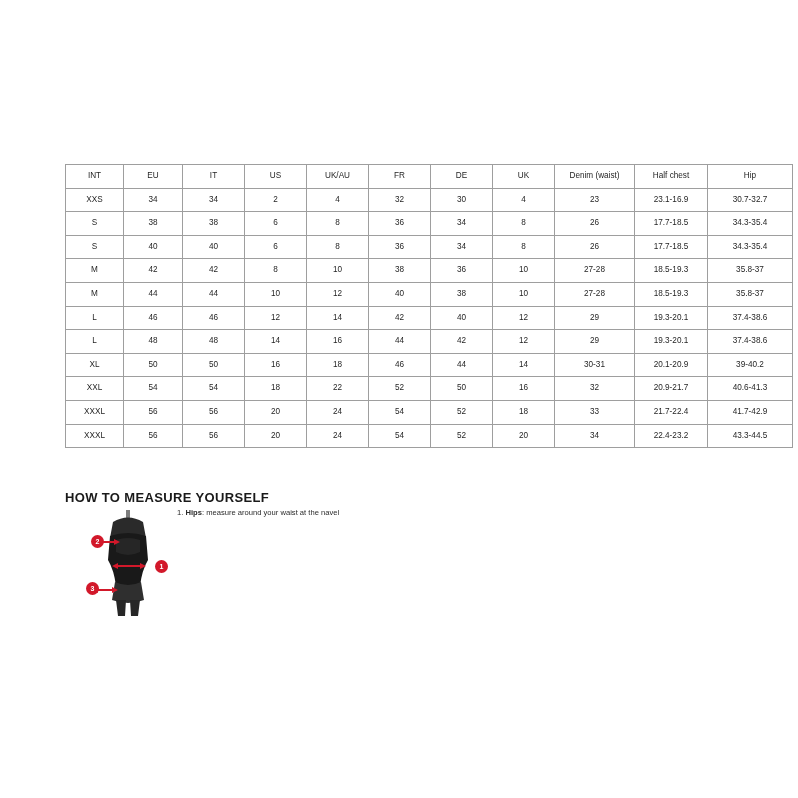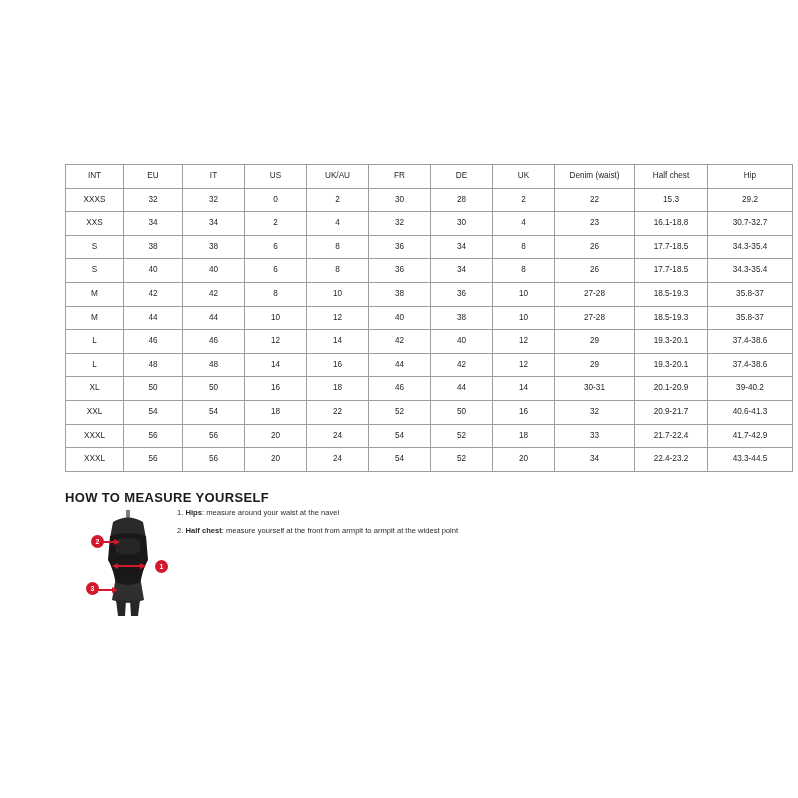--- a/index.html
+++ b/index.html
@@ -149,43 +149,30 @@
           <th>FR</th>
           <th>DE</th>
           <th>UK</th>
           <th>Denim (waist)</th>
           <th>Half chest</th>
           <th>Hip</th>
         </tr>
       </thead>
       <tbody>
         <tr>
-          <td>XXXS</td>
-          <td>32</td>
-          <td>32</td>
-          <td>0</td>
-          <td>2</td>
-          <td>30</td>
-          <td>28</td>
-          <td>2</td>
-          <td>22</td>
-          <td>15.3</td>
-          <td>29.2</td>
-        </tr>
-        <tr>
           <td>XXS</td>
           <td>34</td>
           <td>34</td>
           <td>2</td>
           <td>4</td>
           <td>32</td>
           <td>30</td>
           <td>4</td>
           <td>23</td>
-          <td>16.1-18.8</td>
+          <td>23.1-16.9</td>
           <td>30.7-32.7</td>
         </tr>
         <tr>
           <td>S</td>
           <td>38</td>
           <td>38</td>
           <td>6</td>
           <td>8</td>
           <td>36</td>
           <td>34</td>
@@ -349,19 +336,15 @@
 
   <div class="callout callout-1">1</div>
   <div class="callout callout-2">2</div>
   <div class="callout callout-3">3</div>
 
   <div class="measure-list">
     <div class="measure-item">
       <span class="num">1.</span>
       <b>Hips</b><span>: measure around your waist at the navel</span>
     </div>
-    <div class="measure-item">
-      <span class="num">2.</span>
-      <b>Half chest</b><span>: measure yourself at the front from armpit to armpit at the widest point</span>
-    </div>
   </div>
 
 </div>
 
 </body></html>

